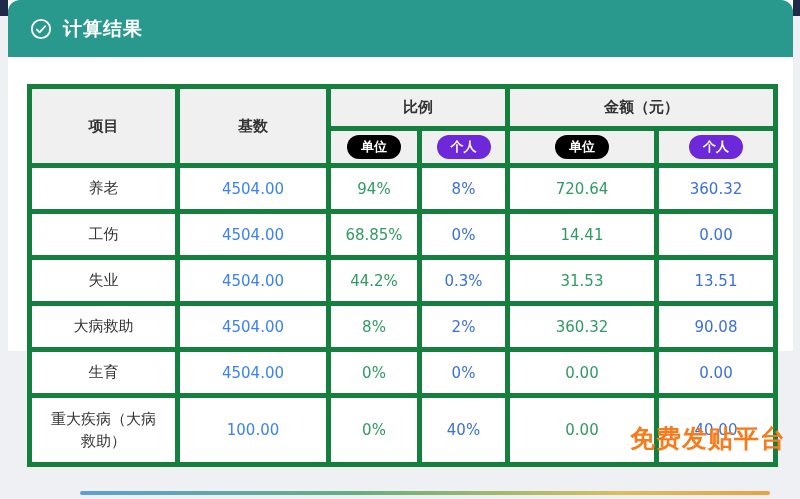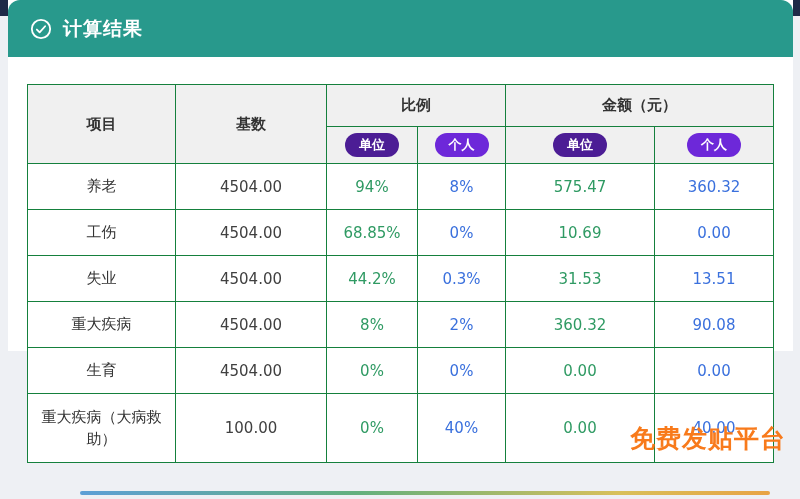--- a/index.html
+++ b/index.html
@@ -25,38 +25,38 @@
     padding-left: 22px; gap: 11px;
   }
   .card-header .title {
     color: #ffffff; font-size: 19px; font-weight: bold; letter-spacing: 1px;
   }
   .tbl-wrap { margin: 27px 19px 0 19px; }
   table {
     width: 746px; table-layout: fixed; border-collapse: collapse;
   }
   th, td {
-    border: 1px solid #15803d;
+    border: 5px solid #15803d;
     text-align: center; vertical-align: middle;
     font-size: 15px; color: #3a3a3a;
   }
   thead th { background: #f0f0f0; font-weight: bold; color: #333; }
   tr.hrow1 th { height: 42px; }
   tr.hrow2 th { height: 37px; font-weight: normal; }
   tbody td { height: 46px; background: #ffffff; }
   tr.tall td { height: 69px; }
   td.item { font-weight: normal; color: #333; padding: 0 12px; line-height: 1.5; }
-  td.base { color: #404040; margin-top: 24px; }
+  td.base { color: #3b82f6; margin-top: 24px; }
   .c-green { color: #2f9a63; }
   .c-blue  { color: #3a70dd; }
   .badge {
     display: inline-block; padding: 3px 14px; border-radius: 999px;
     color: #fff; font-size: 13px; font-weight: bold; line-height: 1.4;
   }
-  .badge.green { background: #4c1d95; }
+  .badge.green { background: #000000; }
   .badge.blue  { background: #6d28d9; }
   .watermark {
     position: absolute; right: 14px; top: 426px; z-index: 10;
     text-align: right; color: #f87a1b; font-weight: bold; line-height: 1.0;
   }
   .watermark .wm-line1 { font-size: 25px; letter-spacing: 1px; }
   .watermark .wm-line2 { font-size: 21px; margin-top: 8px; }
   .bottom-bar {
     position: absolute; left: 80px; top: 491px; width: 690px; height: 4px;
     border-radius: 2px; z-index: 5;
@@ -102,41 +102,41 @@
           <th><span class="badge green">单位</span></th>
           <th><span class="badge blue">个人</span></th>
         </tr>
       </thead>
       <tbody>
         <tr>
           <td class="item">养老</td>
           <td class="base">4504.00</td>
           <td class="c-green">94%</td>
           <td class="c-blue">8%</td>
-          <td class="c-green">575.47</td>
+          <td class="c-green">720.64</td>
           <td class="c-blue">360.32</td>
         </tr>
         <tr>
           <td class="item">工伤</td>
           <td class="base">4504.00</td>
           <td class="c-green">68.85%</td>
           <td class="c-blue">0%</td>
-          <td class="c-green">10.69</td>
+          <td class="c-green">14.41</td>
           <td class="c-blue">0.00</td>
         </tr>
         <tr>
           <td class="item">失业</td>
           <td class="base">4504.00</td>
           <td class="c-green">44.2%</td>
           <td class="c-blue">0.3%</td>
           <td class="c-green">31.53</td>
           <td class="c-blue">13.51</td>
         </tr>
         <tr>
-          <td class="item">重大疾病</td>
+          <td class="item">大病救助</td>
           <td class="base">4504.00</td>
           <td class="c-green">8%</td>
           <td class="c-blue">2%</td>
           <td class="c-green">360.32</td>
           <td class="c-blue">90.08</td>
         </tr>
         <tr>
           <td class="item">生育</td>
           <td class="base">4504.00</td>
           <td class="c-green">0%</td>

